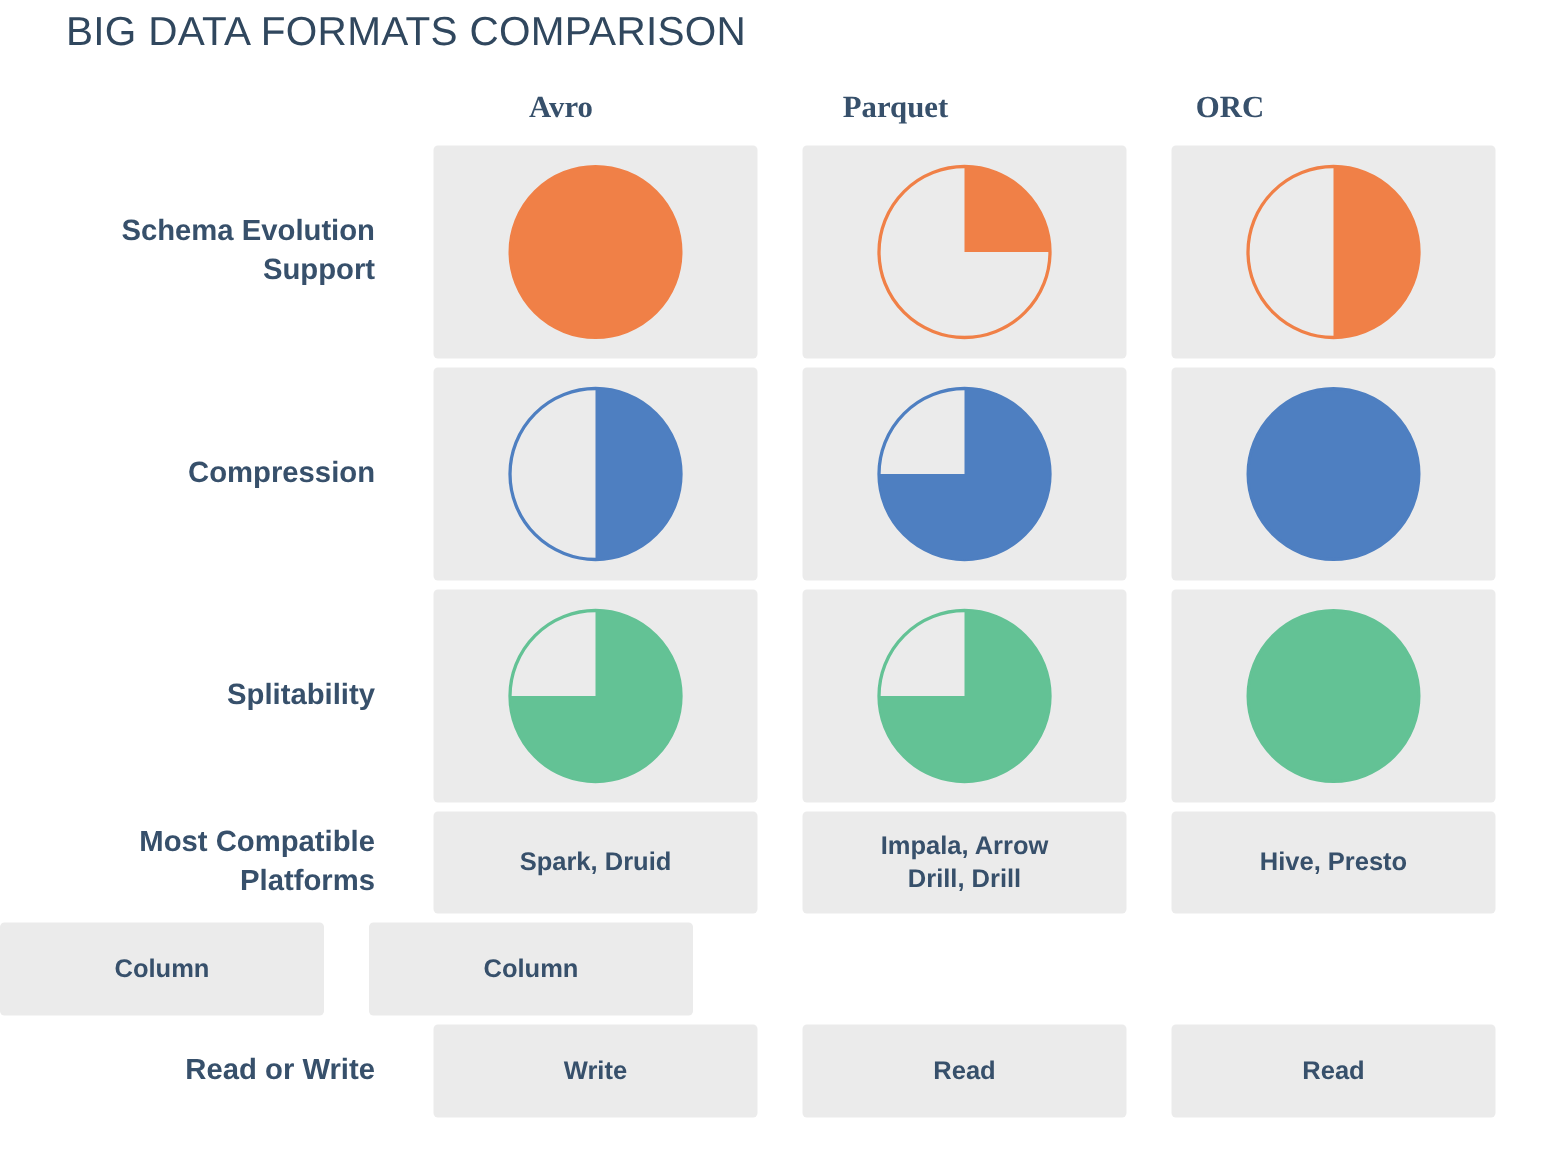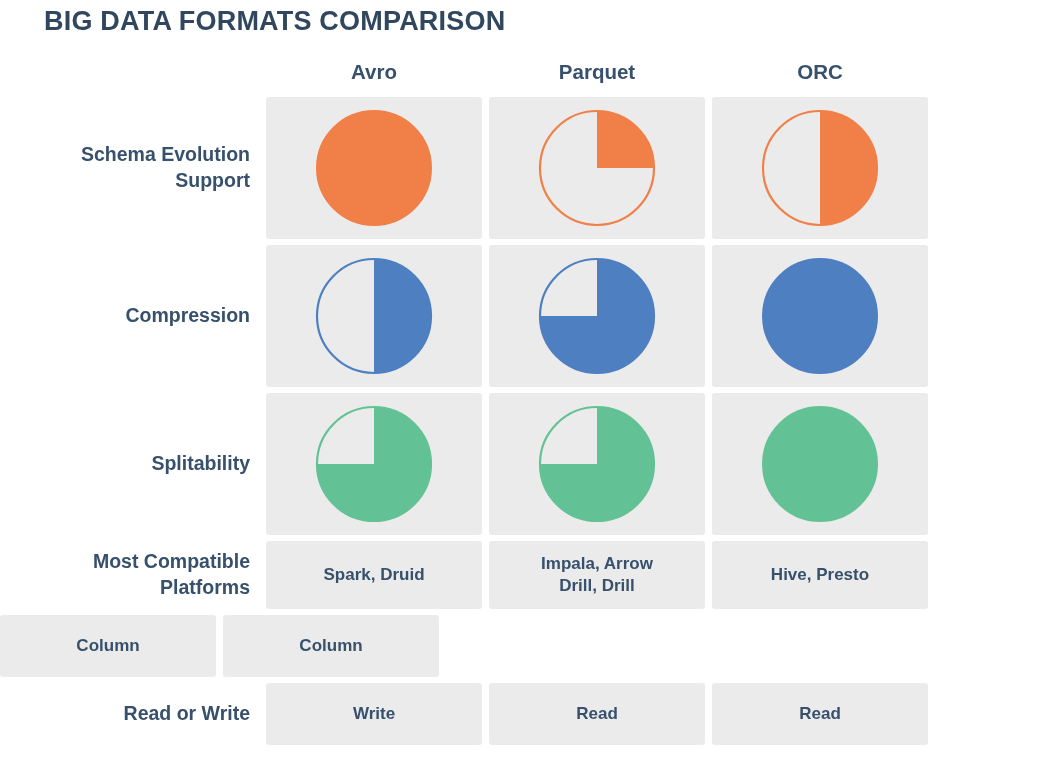--- a/index.html
+++ b/index.html
@@ -14,21 +14,21 @@
     font-family: "Liberation Sans", sans-serif;
     color: #37506B;
     position: relative;
   }
 
   #page-title {
     position: absolute;
     left: 44px;
     top: 6px;
     font-size: 27px;
-    font-weight: bold;
+    font-weight: normal;
     letter-spacing: 0.2px;
     color: #30475E;
     white-space: nowrap;
   }
 
   
   .grid {
     position: absolute;
     left: 0;
     top: 47px;
@@ -37,20 +37,21 @@
 
   .header-row {
     display: flex;
     height: 50px;
     align-items: center;
   }
   .row {
     display: flex;
     align-items: stretch;
     margin-bottom: 6px;
+    gap: 23px;
   }
   .row-label {
     width: 266px;
     flex: 0 0 266px;
     padding-right: 16px;
     box-sizing: border-box;
     display: flex;
     align-items: center;
     justify-content: flex-end;
     text-align: right;
@@ -73,20 +74,21 @@
     box-sizing: border-box;
   }
   .cell.last { margin-right: 0; }
 
   .header-cell {
     background: transparent;
     font-size: 20.5px;
     font-weight: bold;
     color: #37506B;
     border-radius: 0;
+    font-family: Liberation Serif, serif;
   }
 
   .row-pie .cell { height: 142px; }
   .row-text .cell {
     height: 62px;
     font-size: 17px;
     font-weight: bold;
     line-height: 1.3;
     text-align: center;
     color: #37506B;

